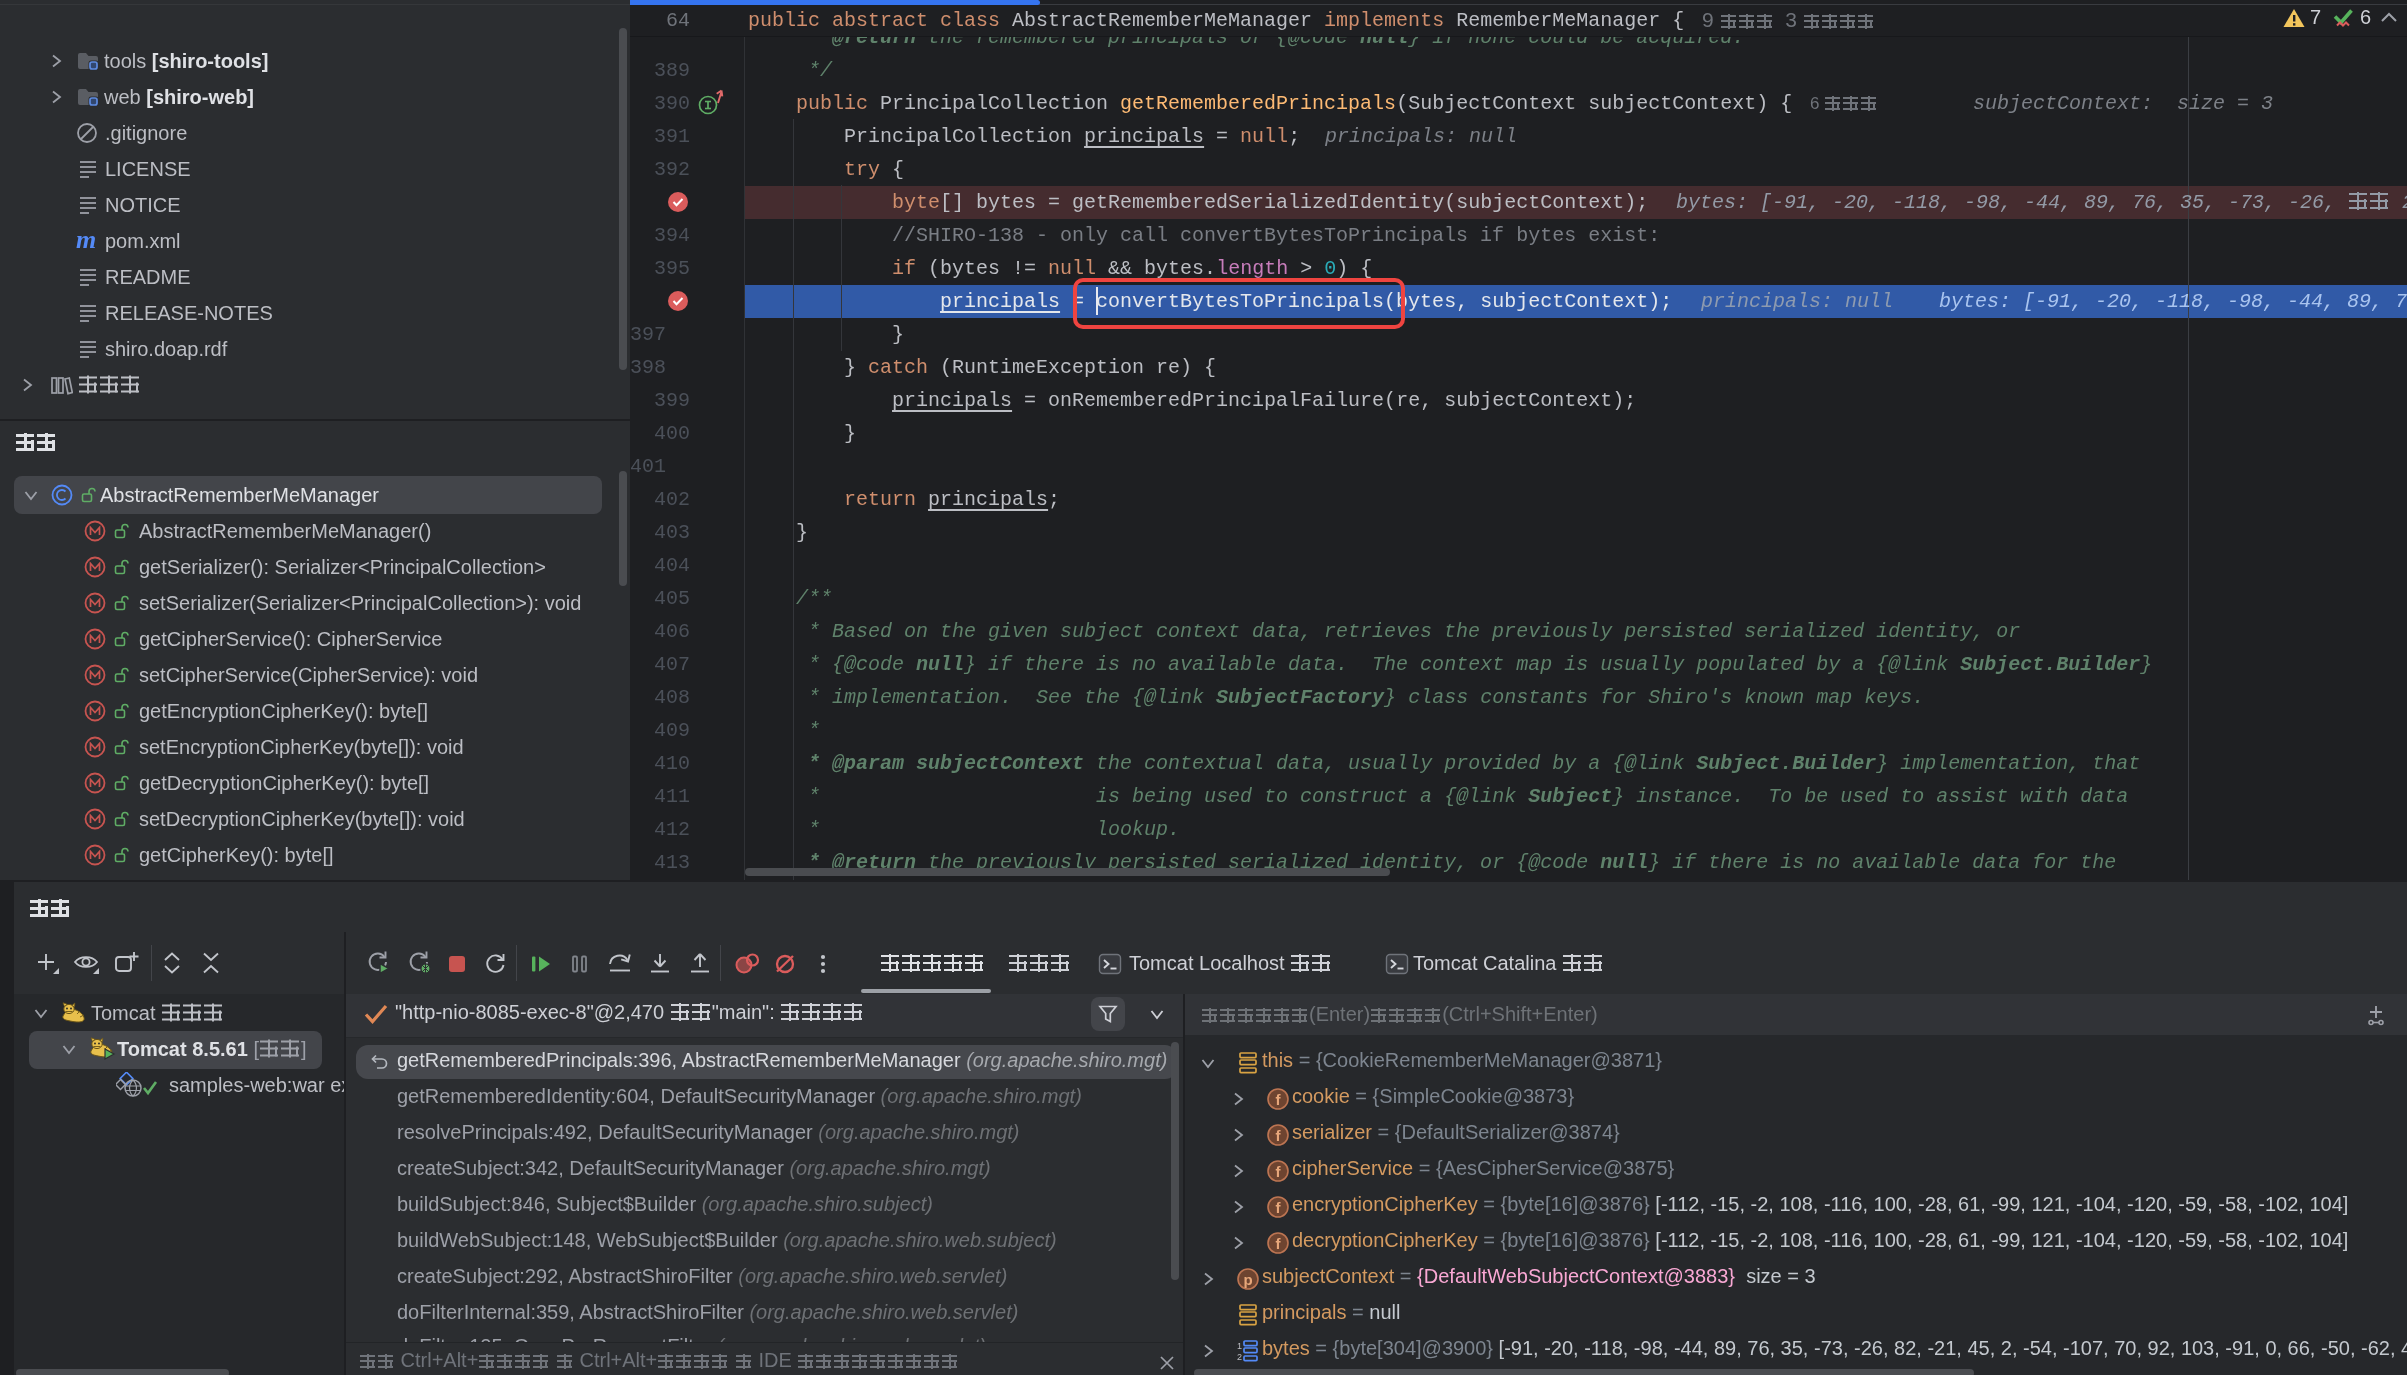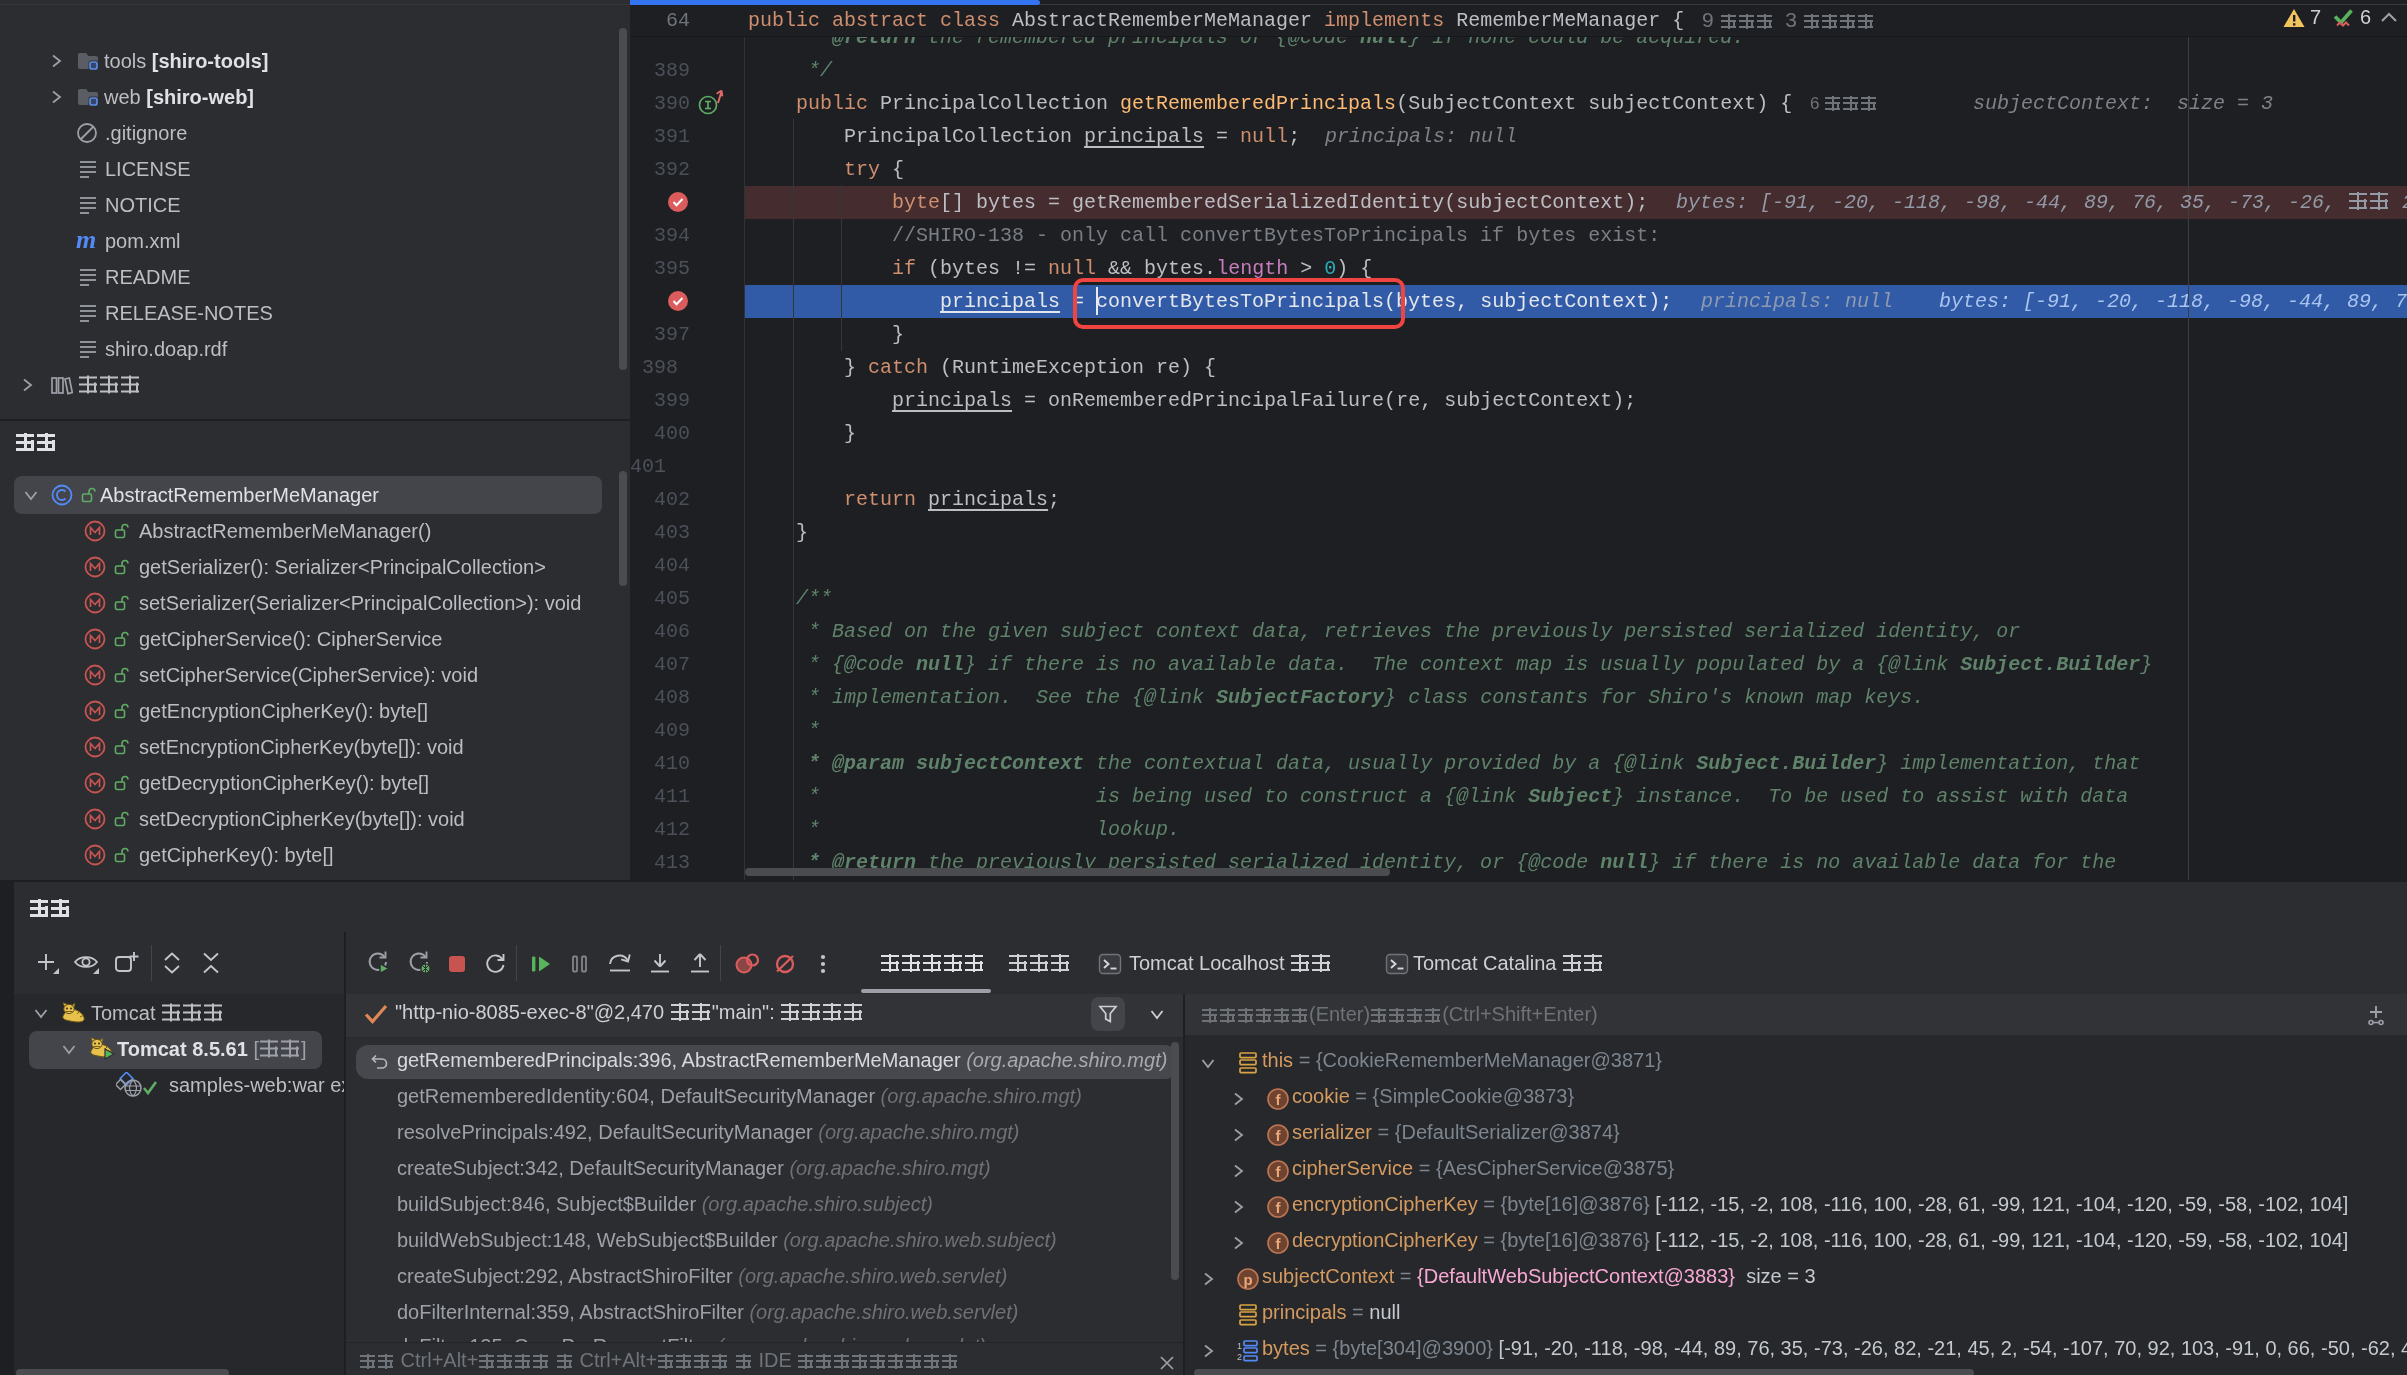--- a/index.html
+++ b/index.html
@@ -38,23 +38,23 @@
 <div class="a mono" style="left:0px;top:119.5px;width:60px;text-align:right;color:#4B5059">391</div>
 <pre class="a mono" style="left:118px;top:152.5px"><span class="w">        </span><span class="k">try</span><span class="w"> {</span></pre>
 <div class="a mono" style="left:0px;top:152.5px;width:60px;text-align:right;color:#4B5059">392</div>
 <pre class="a mono" style="left:118px;top:185.5px"><span class="w">            </span><span class="k">byte</span><span class="w">[] bytes = getRememberedSerializedIdentity(subjectContext);</span></pre>
 <pre class="a mono" style="left:118px;top:218.5px"><span class="cm">            //SHIRO-138 - only call convertBytesToPrincipals if bytes exist:</span></pre>
 <div class="a mono" style="left:0px;top:218.5px;width:60px;text-align:right;color:#4B5059">394</div>
 <pre class="a mono" style="left:118px;top:251.5px"><span class="w">            </span><span class="k">if</span><span class="w"> (bytes </span><span class="w">!= </span><span class="k">null</span><span class="w"> &amp;&amp; bytes.</span><span class="fd">length</span><span class="w"> &gt; </span><span class="nm">0</span><span class="w">) {</span></pre>
 <div class="a mono" style="left:0px;top:251.5px;width:60px;text-align:right;color:#4B5059">395</div>
 <pre class="a mono" style="left:118px;top:284.5px"><span class="w">                </span><span class="w2 un">principals</span><span class="w2"> = convertBytesToPrincipals(bytes, subjectContext);</span></pre>
 <pre class="a mono" style="left:118px;top:317.5px"><span class="w">            }</span></pre>
-<div class="a mono" style="left:0px;top:317.5px;width:60px;text-align:right;color:#4B5059">397</div>
+<div class="a mono" style="left:0px;top:317.5px;width:60px;color:#4B5059">397</div>
 <pre class="a mono" style="left:118px;top:350.5px"><span class="w">        } </span><span class="k">catch</span><span class="w"> (RuntimeException re) {</span></pre>
-<div class="a mono" style="left:0px;top:350.5px;width:60px;text-align:center;color:#4B5059">398</div>
+<div class="a mono" style="left:0px;top:350.5px;width:60px;text-align:left;color:#4B5059">398</div>
 <pre class="a mono" style="left:118px;top:383.5px"><span class="w">            </span><span class="w un">principals</span><span class="w"> = onRememberedPrincipalFailure(re, subjectContext);</span></pre>
 <div class="a mono" style="left:0px;top:383.5px;width:60px;text-align:right;color:#4B5059">399</div>
 <pre class="a mono" style="left:118px;top:416.5px"><span class="w">        }</span></pre>
 <div class="a mono" style="left:0px;top:416.5px;width:60px;text-align:right;color:#4B5059">400</div>
 <div class="a mono" style="left:0px;top:449.5px;width:60px;text-align:left;color:#4B5059">401</div>
 <pre class="a mono" style="left:118px;top:482.5px"><span class="w">        </span><span class="k">return</span><span class="w"> </span><span class="w un">principals</span><span class="w">;</span></pre>
 <div class="a mono" style="left:0px;top:482.5px;width:60px;text-align:right;color:#4B5059">402</div>
 <pre class="a mono" style="left:118px;top:515.5px"><span class="w">    }</span></pre>
 <div class="a mono" style="left:0px;top:515.5px;width:60px;text-align:right;color:#4B5059">403</div>
 <div class="a mono" style="left:0px;top:548.5px;width:60px;text-align:right;color:#4B5059">404</div>

